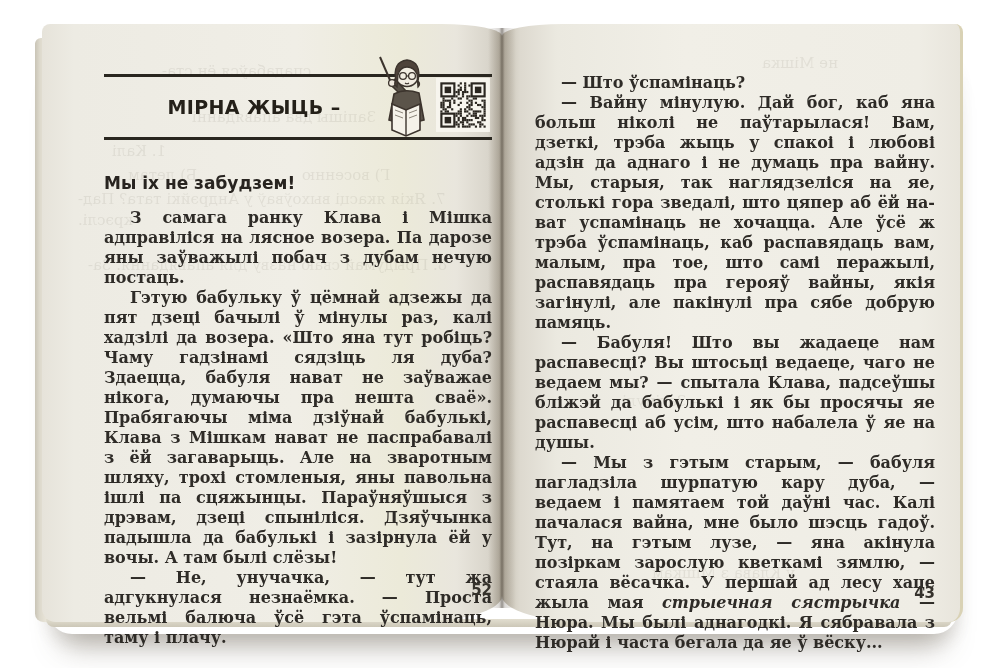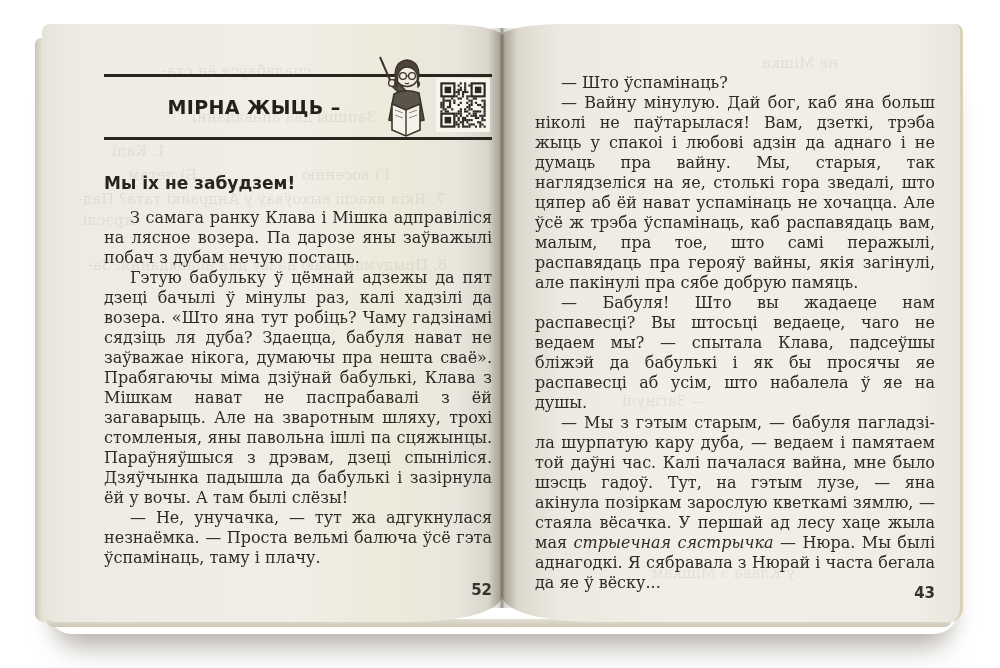--- a/index.html
+++ b/index.html
@@ -56,21 +56,21 @@
     font-size:19px;line-height:25px;letter-spacing:0.4px;color:#242019;
   }
   .teacher{position:absolute;left:330px;top:30px;width:66px;height:84px;}
   .qr{position:absolute;left:394px;top:54px;width:54px;height:54px;}
   .story-title{
     position:absolute;left:62px;top:149px;width:388px;text-align:left;
     font-family:"DejaVu Sans",sans-serif;font-weight:bold;font-size:17px;color:#282420;
   }
   .textcol{
     position:absolute;color:#2e2b27;font-size:16px;line-height:20px;
-    text-align:justify;hyphens:manual;-webkit-hyphens:manual;
+    text-align:justify;hyphens:manual;font-weight:bold;-webkit-hyphens:manual;
   }
   .textcol p{margin:0;text-indent:26px;}
   .textcol .ital{font-style:italic;margin-top:14px;}
   .col-left{left:62px;top:184px;width:388px;}
   .col-right{left:33px;top:49px;width:400px;}
   .pagenum{
     position:absolute;text-align:right;font-family:"DejaVu Sans",sans-serif;
     font-size:15px;font-weight:bold;color:#35322c;
   }
   .pagenum-left{left:62px;width:388px;top:557px;}

